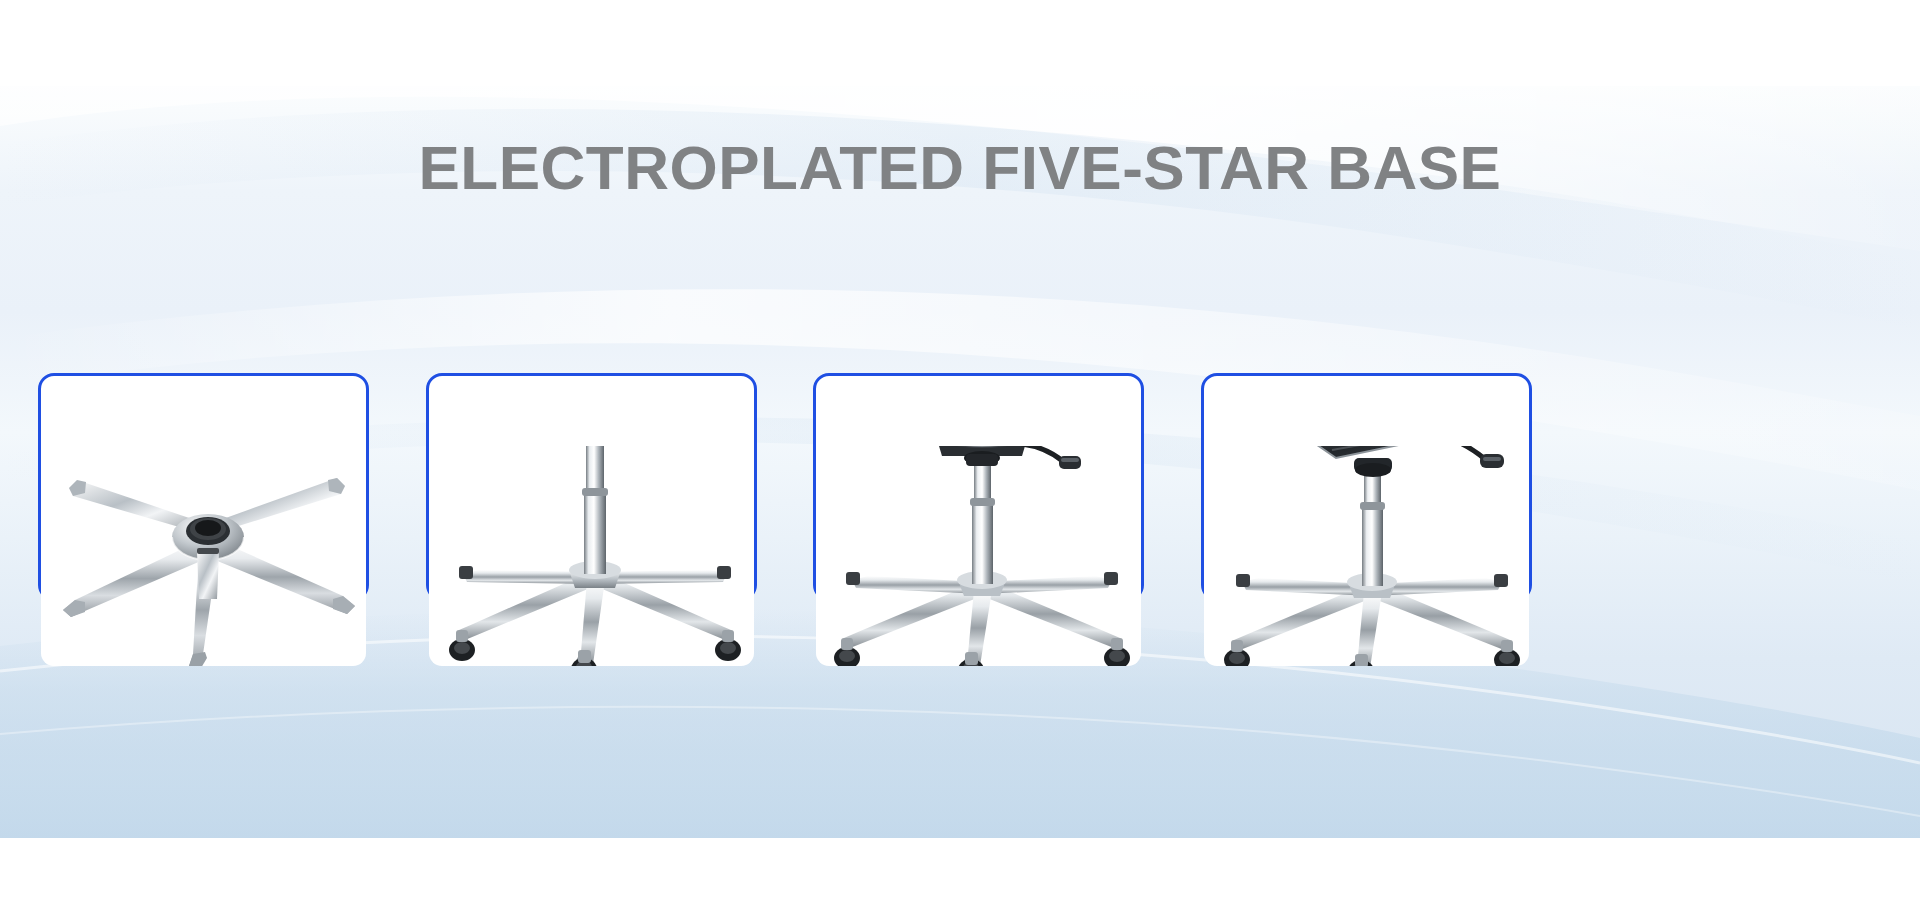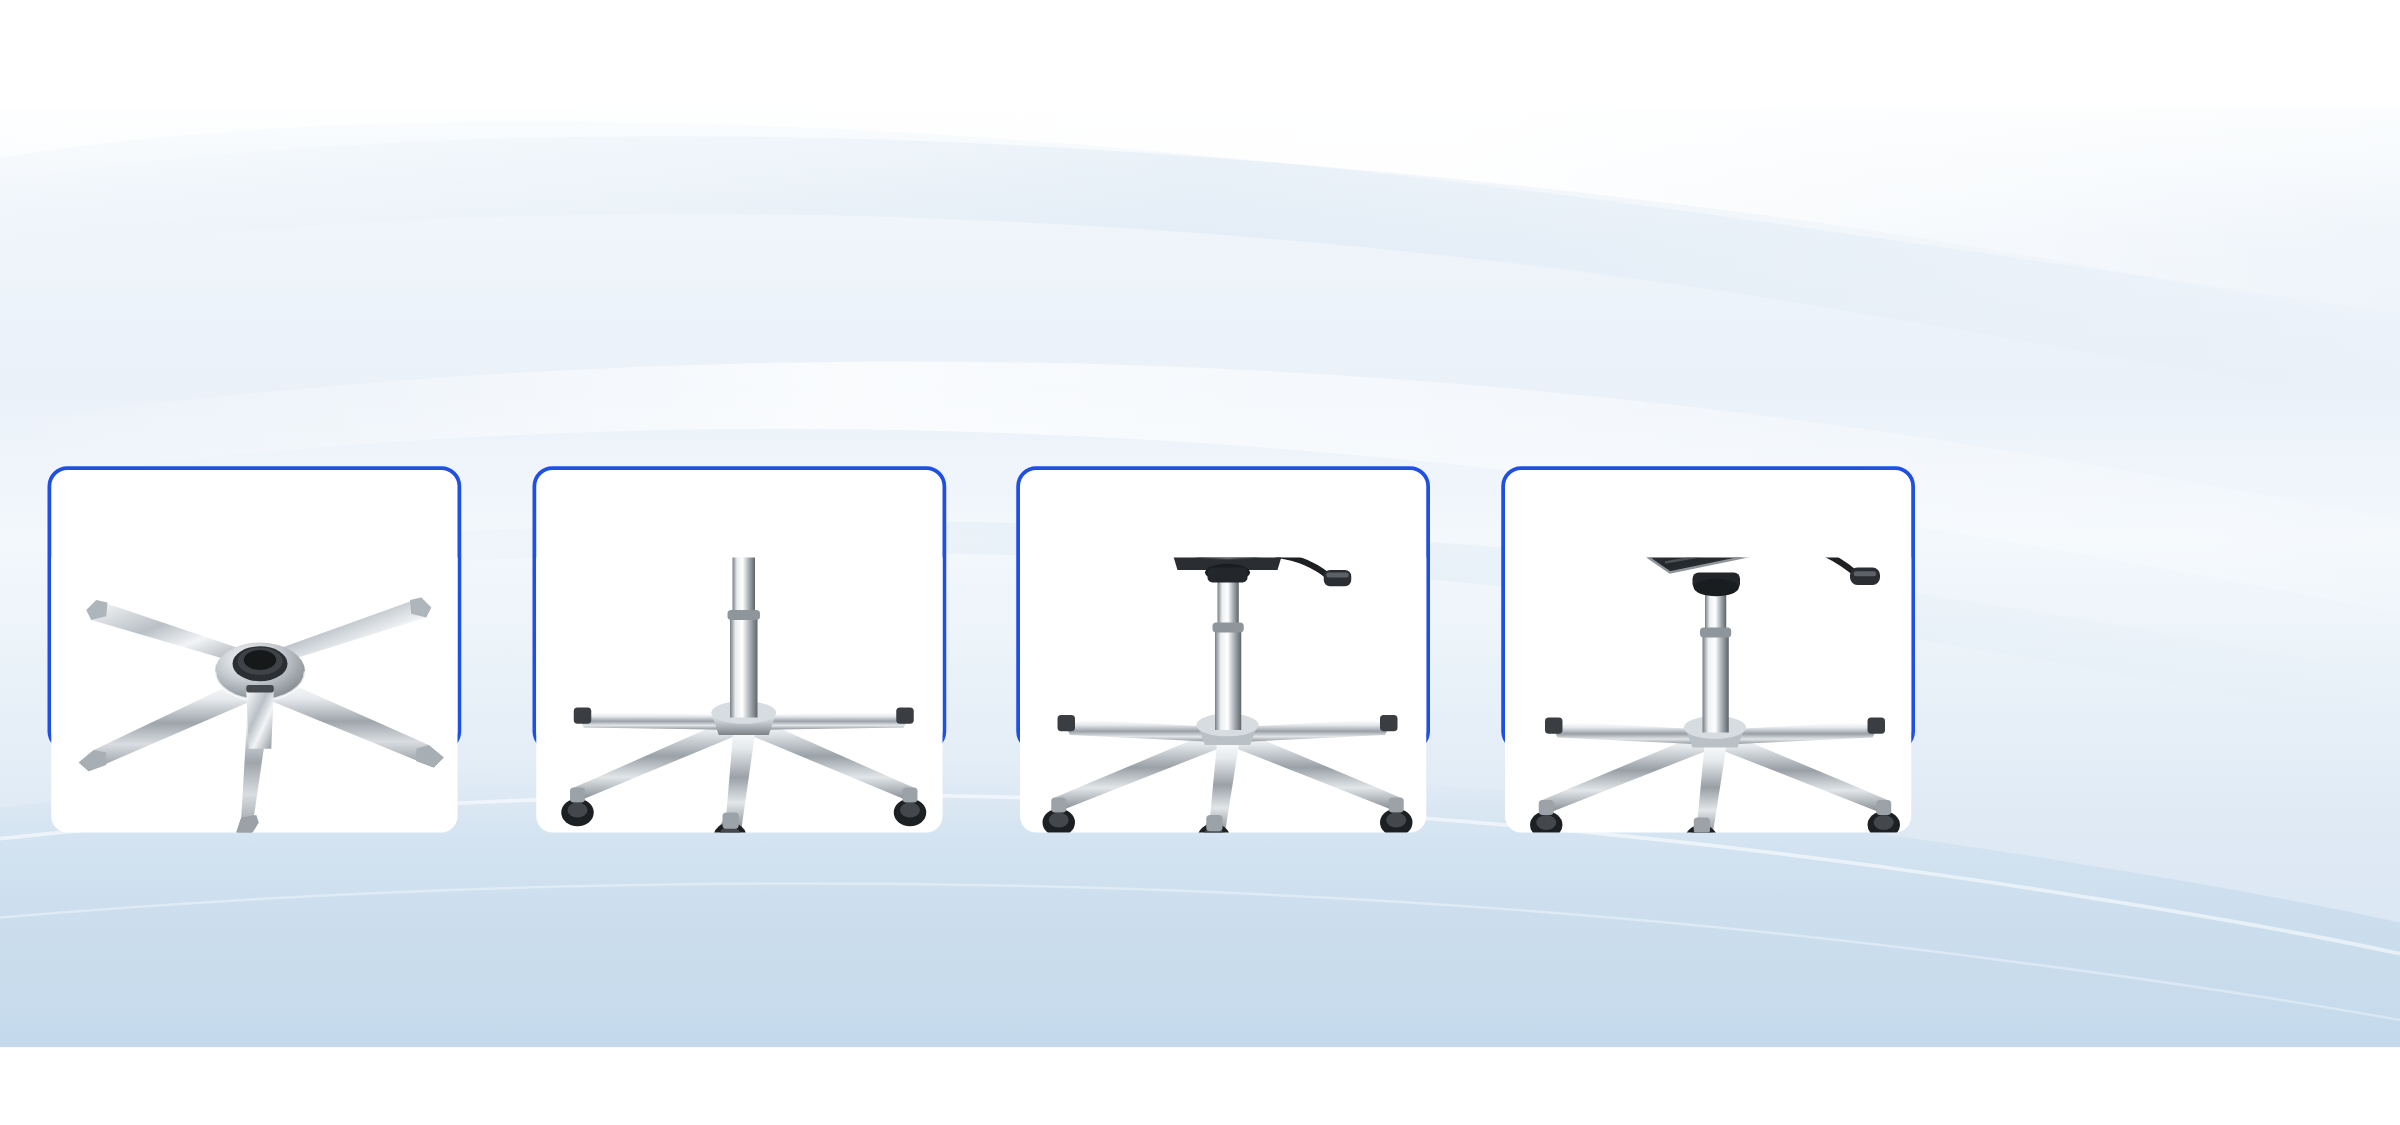--- a/index.html
+++ b/index.html
@@ -145,20 +145,21 @@
       <path d="M0,300 C500,230 1000,250 1500,330 C1700,362 1850,390 1920,405 L1920,330 C1780,305 1580,265 1340,238 C860,184 420,196 0,252 Z" fill="url(#sw1)" opacity="0.75"></path>
       <path d="M0,395 C520,330 1060,348 1560,430 C1740,459 1860,485 1920,498 L1920,455 C1800,432 1620,398 1420,374 C940,316 440,320 0,368 Z" fill="url(#sw2)" opacity="0.45"></path>
       <path d="M0,560 C540,498 1080,516 1580,592 C1760,619 1870,641 1920,652 L1920,752 L0,752 Z" fill="url(#floor)"></path>
       <path d="M0,585 C540,526 1080,544 1580,618 C1760,645 1870,666 1920,677" fill="none" stroke="#ffffff" stroke-opacity="0.55" stroke-width="3"></path>
       <path d="M0,648 C560,600 1120,618 1600,682 C1780,705 1875,722 1920,730" fill="none" stroke="#ffffff" stroke-opacity="0.35" stroke-width="2"></path>
     </svg>
   </div>
   <div class="white-top"></div>
   <div class="white-bottom"></div>
 
+  <div class="title">ELECTROPLATED FIVE-STAR BASE</div>
 
   <div class="cards">
 
     <div class="card">
       <div class="card-clip">
         <svg class="art" viewBox="0 0 331 300">
           <defs>
             <linearGradient id="c1a" x1="0" y1="0" x2="0" y2="1">
               <stop offset="0" stop-color="#ffffff"></stop>
               <stop offset="0.25" stop-color="#e8ebee"></stop>

